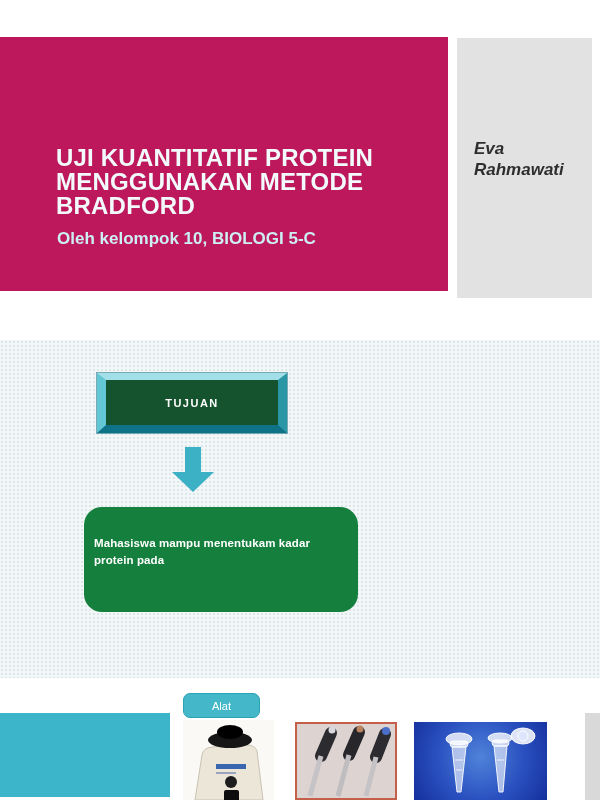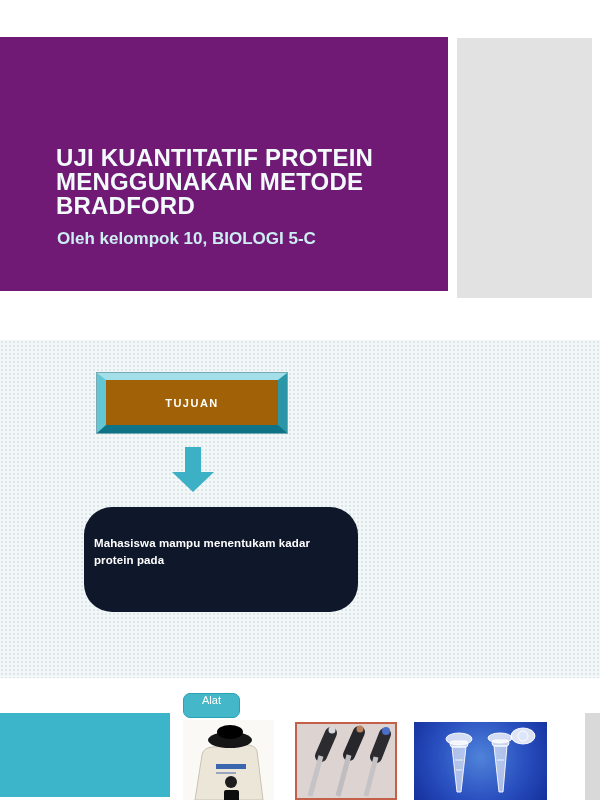--- a/index.html
+++ b/index.html
@@ -4,21 +4,21 @@
 <style>
   * { margin:0; padding:0; box-sizing:border-box; }
   html,body { background:#fff; }
   .page {
     position:relative; width:600px; height:800px; overflow:hidden;
     background:#ffffff; font-family:"Liberation Sans", sans-serif;
   }
   
   .s1-teal {
     position:absolute; left:0; top:37px; width:448px; height:254px;
-    background:#701a75;
+    background:#be185d;
   }
   .s1-title {
     position:absolute; left:56px; top:146px; width:392px;
     font-size:24px; line-height:24px; font-weight:bold;
     color:#f2fafb; letter-spacing:0.2px;
   }
   .s1-subtitle {
     position:absolute; left:57px; top:229px; width:350px;
     font-size:17px; color:#cdeef3; font-weight:bold;
   }
@@ -35,21 +35,21 @@
   .author.a1 { top:121px; }
   
   .s2-bg {
     position:absolute; left:0; top:340px; width:600px; height:338px;
     background-color:#f3f7f8;
     background-image:radial-gradient(#d9e6ea 0.9px, rgba(0,0,0,0) 0.9px);
     background-size:4px 4px;
   }
   .tujuan-btn {
     position:absolute; left:97px; top:373px; width:190px; height:60px;
-    background:#a16207;
+    background:#14532d;
     border-style:solid;
     border-color:#a3dfe8 #2b97a6 #0e7386 #63c6d4;
     border-width:7px 9px 8px 9px;
     box-shadow:0 0 0 1px rgba(17,108,124,0.55);
     display:flex; align-items:center; justify-content:center;
   }
   .tujuan-btn span {
     color:#ffffff; font-size:11px; font-weight:bold; letter-spacing:1.5px;
   }
   .down-arrow { position:absolute; left:0; top:0; }
@@ -58,32 +58,32 @@
     background:#3cb0c5;
   }
   .arrow-head {
     position:absolute; left:172px; top:472px; width:0; height:0;
     border-left:21px solid transparent;
     border-right:21px solid transparent;
     border-top:20px solid #3cb0c5;
   }
   .goal-box {
     position:absolute; left:84px; top:507px; width:274px; height:105px;
-    background:#0f172a; border-radius:28px;
+    background:#15803d; border-radius:18px;
     padding:28px 12px 0 10px;
   }
   .goal-line {
     color:#ffffff; font-size:11.5px; font-weight:700; line-height:16.5px;
     letter-spacing:0.1px;
   }
   
   .alat-btn {
-    position:absolute; left:183px; top:693px; width:57px; height:25px;
+    position:absolute; left:183px; top:693px; width:77px; height:25px;
     background:#44b7c8; border:1px solid #2aa2b5; border-radius:7px;
-    display:flex; align-items:flex-start; justify-content:center;
+    display:flex; align-items:center; justify-content:center;
   }
   .alat-btn span { color:#ffffff; font-size:11px; }
   .s3-teal-rect {
     position:absolute; left:0; top:713px; width:170px; height:84px;
     background:#3cb4c9;
   }
   .photo { position:absolute; overflow:hidden; }
   .photo-vortex {
     left:183px; top:720px; width:91px; height:80px; background:#faf9f6;
   }
@@ -105,20 +105,21 @@
 <body>
 
 <div class="page">
 
   <section>
     <div class="s1-teal">
       <h1 class="s1-title" style="position:absolute; left:56px; top:109px;">UJI KUANTITATIF PROTEIN MENGGUNAKAN METODE BRADFORD</h1>
       <p class="s1-subtitle" style="position:absolute; left:57px; top:192px;">Oleh kelompok 10, BIOLOGI 5-C</p>
     </div>
     <div class="s1-gray">
+      <p class="author a0">Eva Rahmawati</p>
     </div>
   </section>
 
   <section>
     <div class="s2-bg"></div>
 
     <div class="tujuan-btn">
       <span>TUJUAN</span>
     </div>
 

